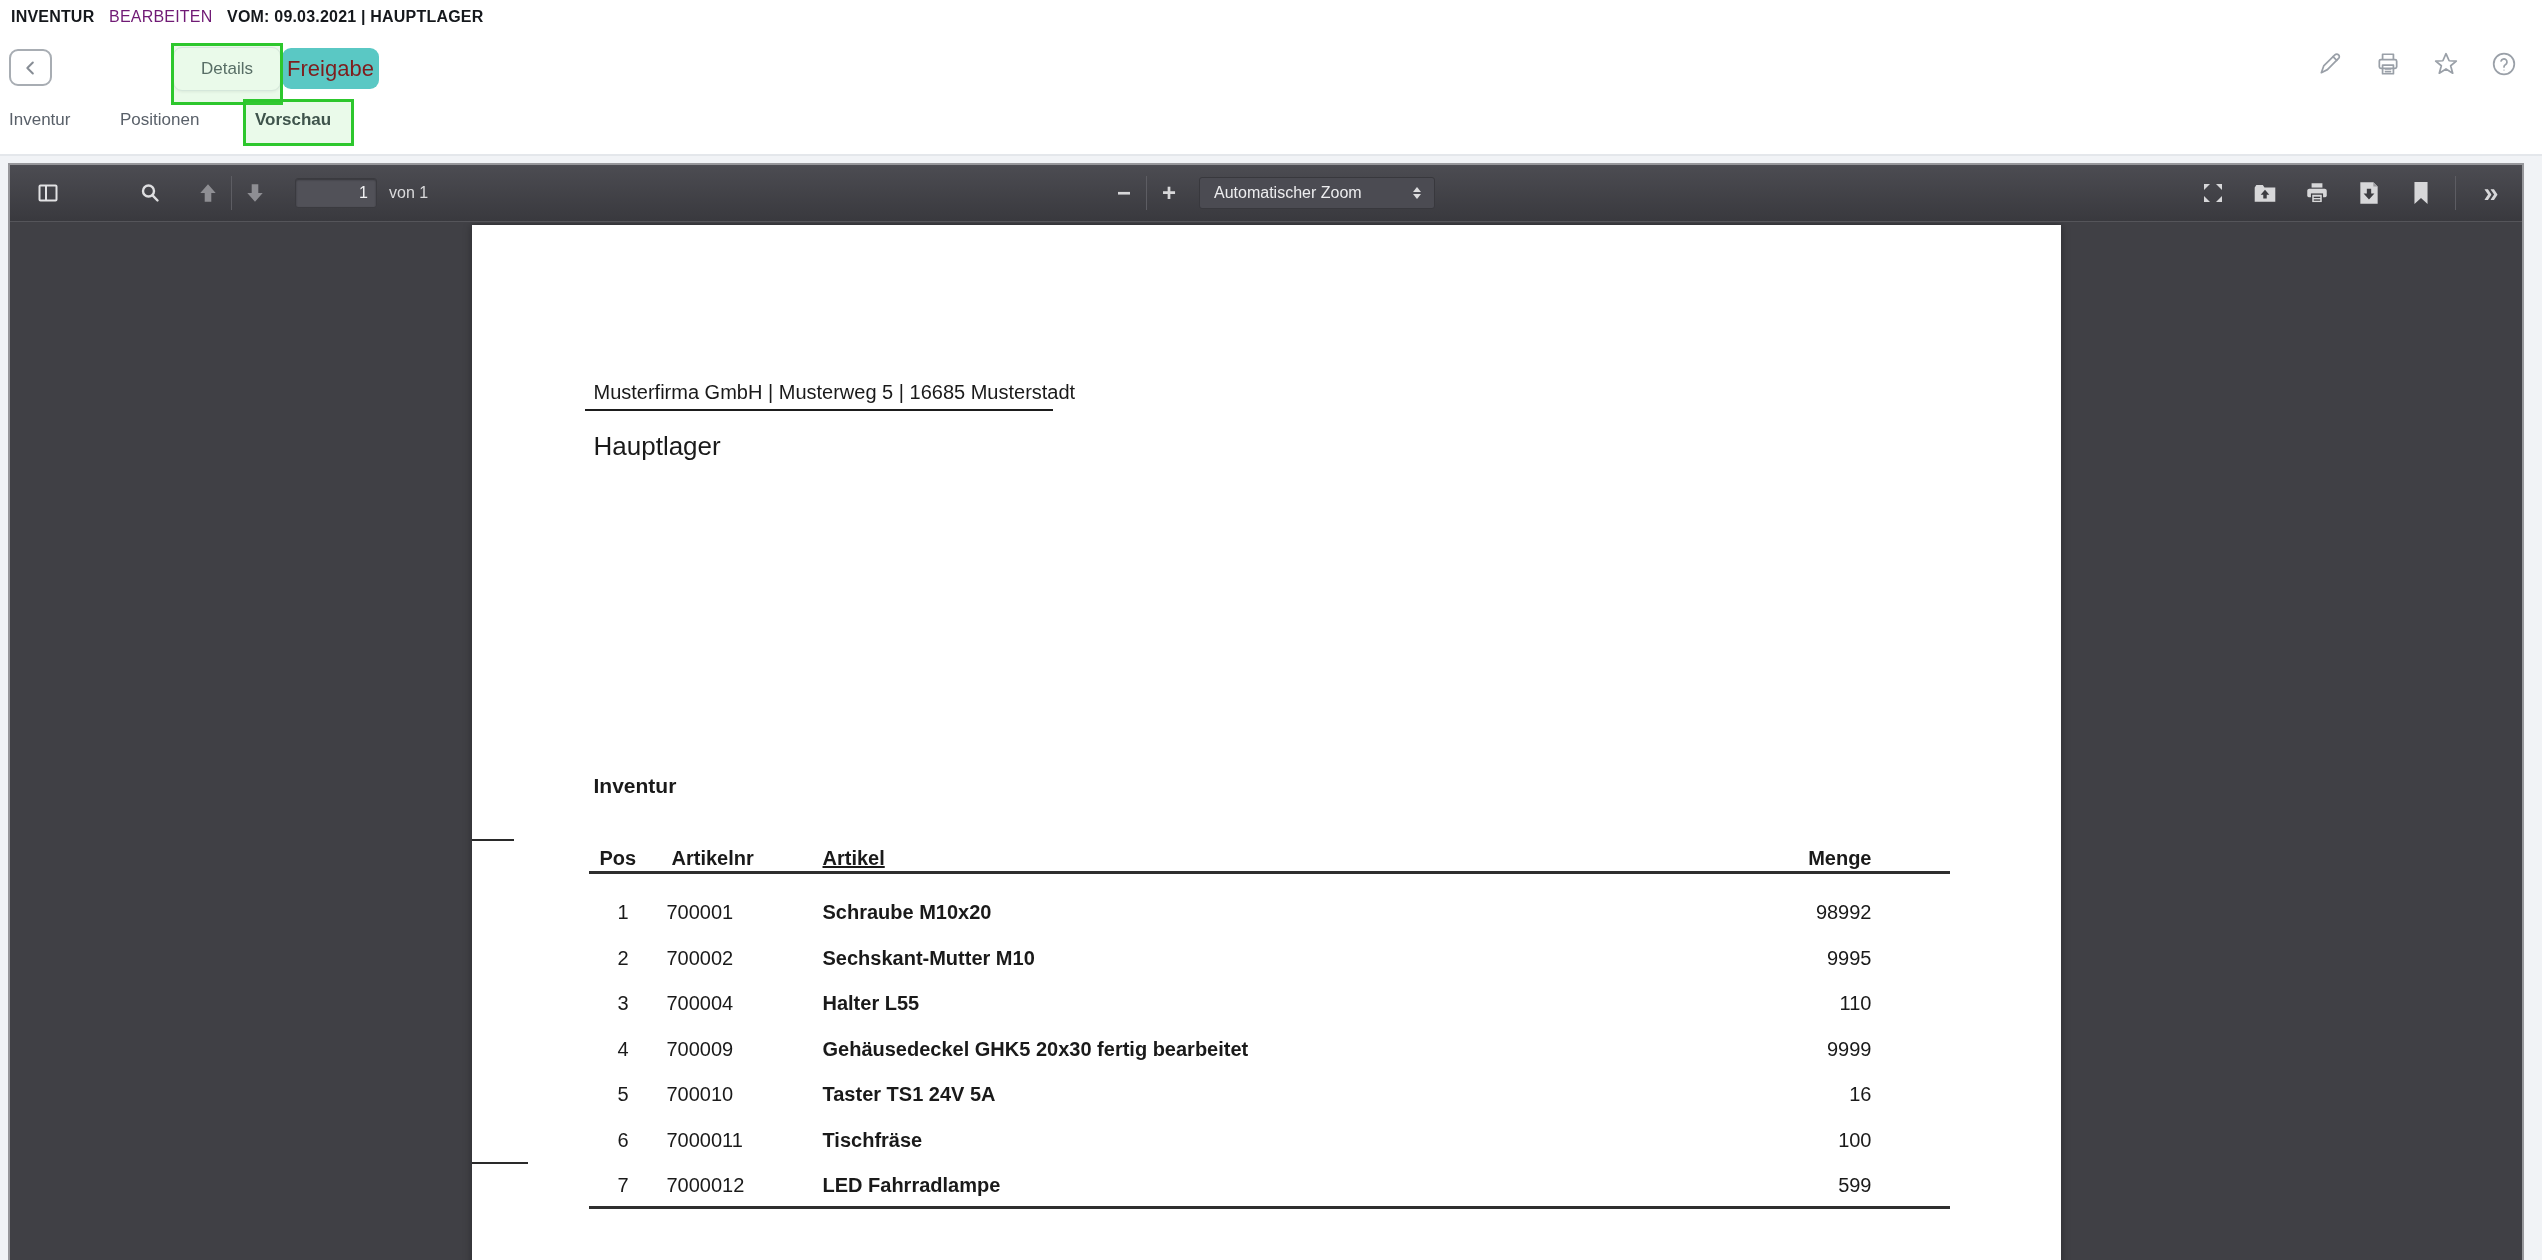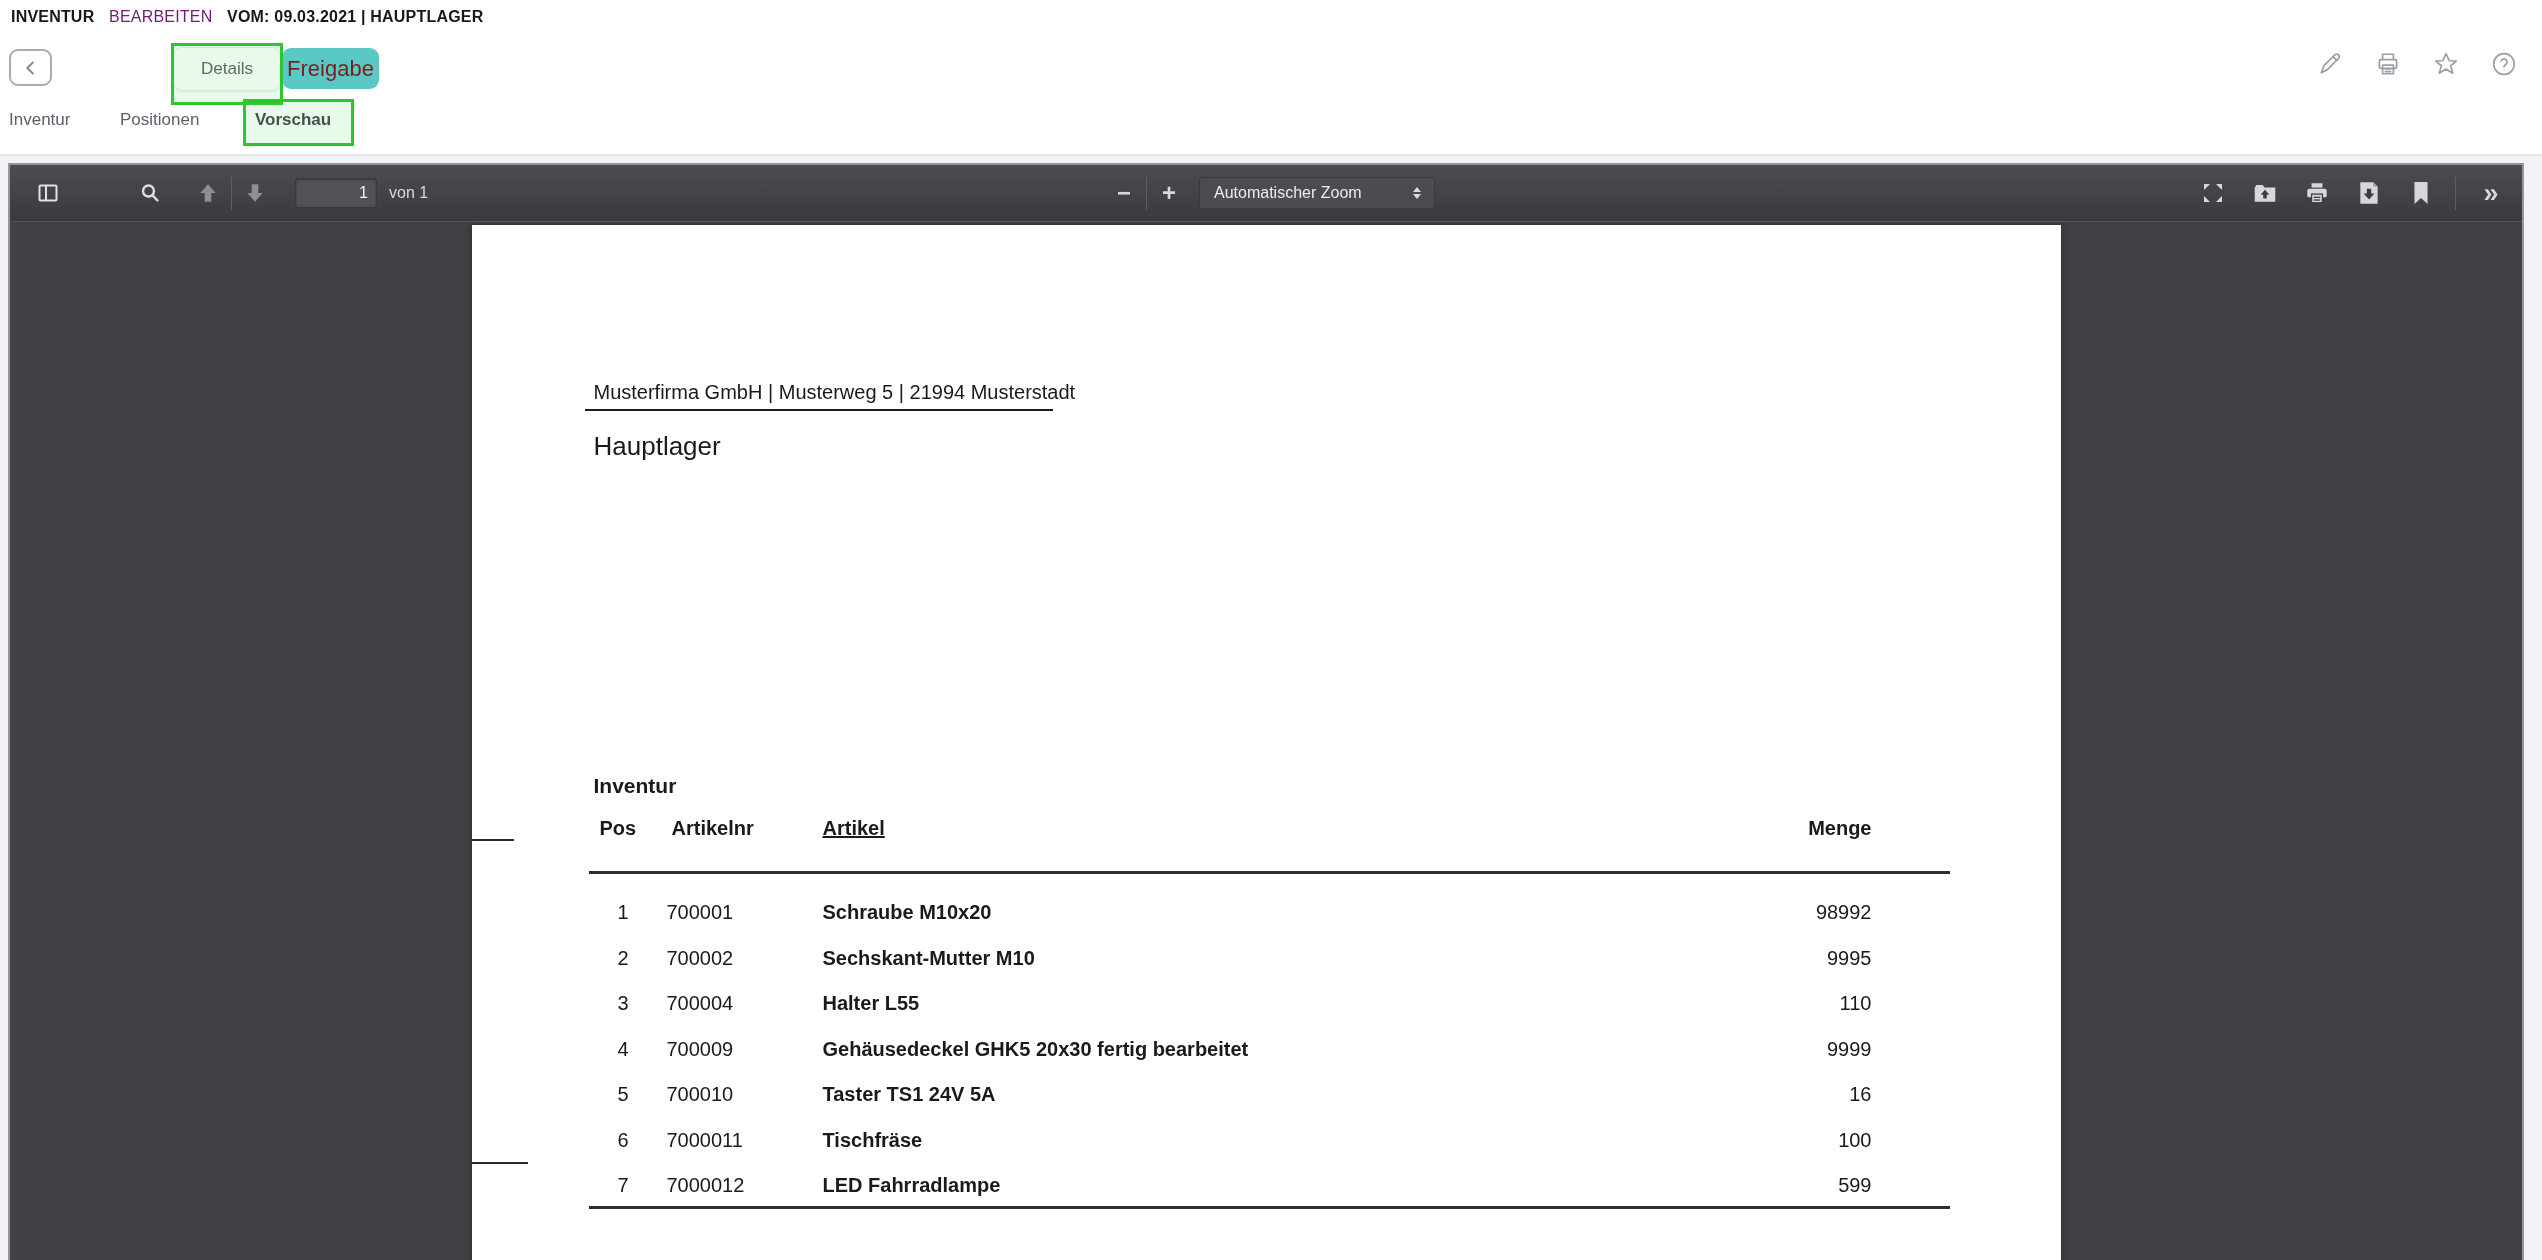--- a/index.html
+++ b/index.html
@@ -67,21 +67,21 @@
     color:#1a1a1a; box-shadow:0 0 8px rgba(0,0,0,.35); }
   .fold-mark { position:absolute; height:2px; background:#2a2a2a; left:0; }
   .fm1 { top:614px; width:42px; }
   .fm2 { top:937px; width:56px; }
   .doc-company { position:absolute; left:122px; top:156px; font-size:20px; white-space:nowrap; }
   .doc-company-rule { position:absolute; left:113px; top:184px; width:468px; height:2px; background:#1d1d1d; }
   .doc-location { position:absolute; left:122px; top:206px; font-size:26px; }
   .doc-meta { position:absolute; left:969px; top:424px; font-size:20px; line-height:29px; }
   .doc-meta .m-label { display:inline-block; width:228px; }
   .doc-heading { position:absolute; left:122px; top:549px; font-size:21px; font-weight:700; }
-  .doc-thead { position:absolute; left:0; top:592px; width:1757px; height:26px; font-size:20px; font-weight:700; }
+  .doc-thead { position:absolute; left:0; top:622px; width:1757px; height:26px; font-size:20px; font-weight:700; }
   .th-pos { position:absolute; left:128px; }
   .th-artikelnr { position:absolute; left:200px; }
   .th-artikel { position:absolute; left:351px;text-decoration:underline; }
   .th-menge { position:absolute; left:1150px; width:250px; text-align:right; }
   .doc-rule { position:absolute; left:117px; width:1361px; height:3px; background:#2e2e2e; }
   .rule-top { top:646px; }
   .rule-bottom { top:981px; }
   .doc-row { position:absolute; left:0; width:1589px; height:26px; font-size:20px; }
   .c-pos { position:absolute; left:117px; width:40px; text-align:right; }
   .c-artikelnr { position:absolute; left:195px; }
@@ -260,21 +260,21 @@
       <div class="tb-sep"></div>
       <button class="tb-btn tb-chevrons">»</button>
     </div>
   </div>
 
   <div class="pdf-content">
     <div class="doc-page">
       <div class="fold-mark fm1"></div>
       <div class="fold-mark fm2"></div>
 
-      <div class="doc-company">Musterfirma GmbH | Musterweg 5 | 21994 Musterstadt</div>
+      <div class="doc-company">Musterfirma GmbH | Musterweg 5 | 16685 Musterstadt</div>
       <div class="doc-company-rule"></div>
       <div class="doc-location">Hauptlager</div>
 
 
       <div class="doc-heading">Inventur</div>
 
       <div class="doc-thead">
         <span class="th-pos">Pos</span>
         <span class="th-artikelnr">Artikelnr</span>
         <span class="th-artikel">Artikel</span>

